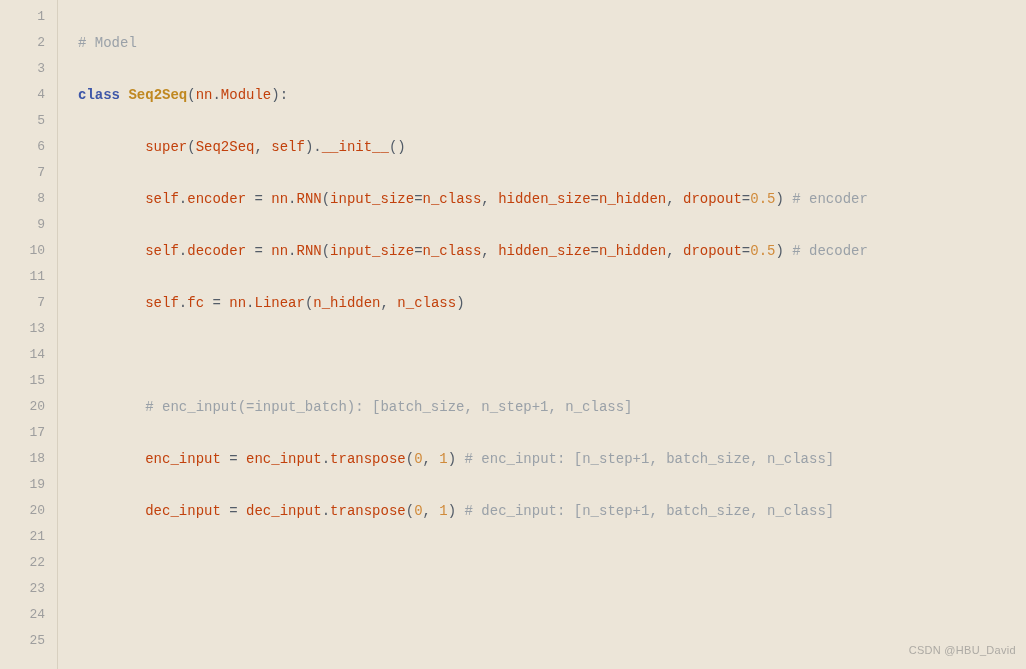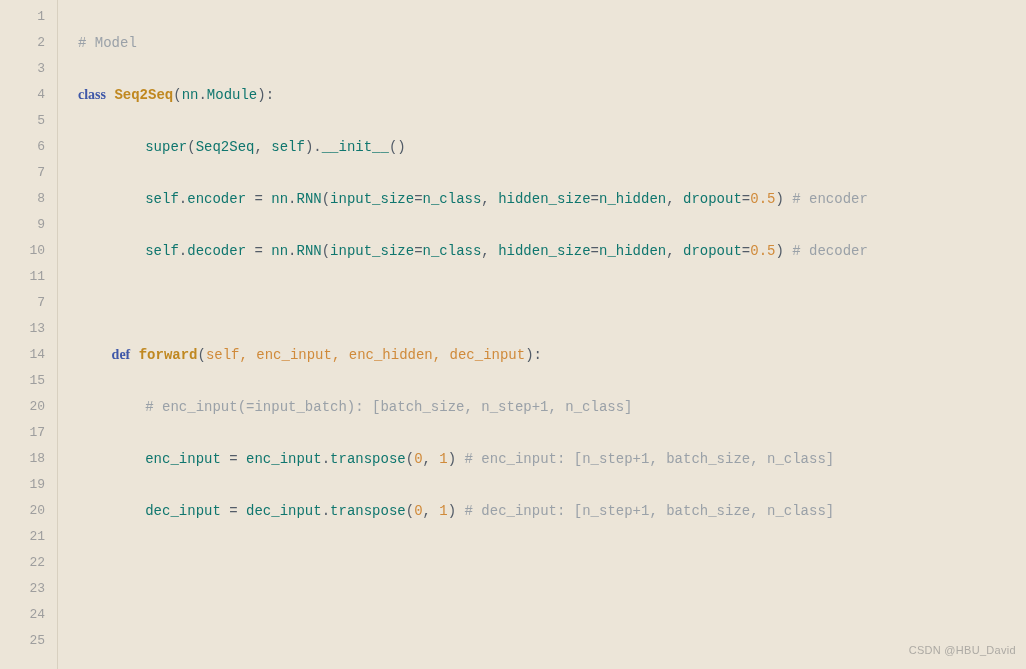--- a/index.html
+++ b/index.html
@@ -31,27 +31,27 @@
   }
   .gutter div { height: 26px; }
   .code {
     padding-left: 20px;
     padding-top: 4px;
     color: #535c68;
     white-space: pre;
   }
   .code .line { height: 26px; }
   .cmt   { color: #9aa1a8; }
-  .kw    { color: #3e57a8; font-weight: 600; font-family: Liberation Serif, serif; }
+  .kw    { color: #3e57a8; font-weight: 600; }
   .cls   { color: #c08820; font-weight: 600; }
   .fn    { color: #c08820; font-weight: 600; }
   .prm   { color: #d08a3a; }
   .num   { color: #d08a3a; }
   .punc  { color: #535c68; }
-  .id    { color: #0f766e; }
+  .id    { color: #c2410c; }
   .watermark {
     position: absolute;
     right: 10px;
     bottom: 6px;
     font-family: "Microsoft YaHei", Arial, sans-serif;
     font-size: 11px;
     color: rgba(120,120,120,0.55);
     letter-spacing: 0.3px;
   }
 </style>
@@ -85,22 +85,22 @@
       <div>23</div>
       <div>24</div>
       <div>25</div>
     </div>
   <div class="code">
 <div class="line"><span class="cmt"># Model</span></div>
 <div class="line"><span class="kw">class</span> <span class="cls">Seq2Seq</span><span class="punc">(</span><span class="id">nn</span><span class="punc">.</span><span class="id">Module</span><span class="punc">):</span></div>
 <div class="line">        <span class="id">super</span><span class="punc">(</span><span class="id">Seq2Seq</span><span class="punc">, </span><span class="id">self</span><span class="punc">).</span><span class="id">__init__</span><span class="punc">()</span></div>
 <div class="line">        <span class="id">self</span><span class="punc">.</span><span class="id">encoder</span><span class="punc"> = </span><span class="id">nn</span><span class="punc">.</span><span class="id">RNN</span><span class="punc">(</span><span class="id">input_size</span><span class="punc">=</span><span class="id">n_class</span><span class="punc">, </span><span class="id">hidden_size</span><span class="punc">=</span><span class="id">n_hidden</span><span class="punc">, </span><span class="id">dropout</span><span class="punc">=</span><span class="num">0.5</span><span class="punc">)</span><span class="cmt"> # encoder</span></div>
 <div class="line">        <span class="id">self</span><span class="punc">.</span><span class="id">decoder</span><span class="punc"> = </span><span class="id">nn</span><span class="punc">.</span><span class="id">RNN</span><span class="punc">(</span><span class="id">input_size</span><span class="punc">=</span><span class="id">n_class</span><span class="punc">, </span><span class="id">hidden_size</span><span class="punc">=</span><span class="id">n_hidden</span><span class="punc">, </span><span class="id">dropout</span><span class="punc">=</span><span class="num">0.5</span><span class="punc">)</span><span class="cmt"> # decoder</span></div>
+<div class="line">        <span class="id">self</span><span class="punc">.</span><span class="id">fc</span><span class="punc"> = </span><span class="id">nn</span><span class="punc">.</span><span class="id">Linear</span><span class="punc">(</span><span class="id">n_hidden</span><span class="punc">, </span><span class="id">n_class</span><span class="punc">)</span></div>
 <div class="line"></div>
-<div class="line">    <span class="kw">def</span> <span class="fn">forward</span><span class="punc">(</span><span class="prm">self, enc_input, enc_hidden, dec_input</span><span class="punc">):</span></div>
 <div class="line">        <span class="cmt"># enc_input(=input_batch): [batch_size, n_step+1, n_class]</span></div>
 <div class="line">        <span class="id">enc_input</span><span class="punc"> = </span><span class="id">enc_input</span><span class="punc">.</span><span class="id">transpose</span><span class="punc">(</span><span class="num">0</span><span class="punc">, </span><span class="num">1</span><span class="punc">)</span><span class="cmt"> # enc_input: [n_step+1, batch_size, n_class]</span></div>
 <div class="line">        <span class="id">dec_input</span><span class="punc"> = </span><span class="id">dec_input</span><span class="punc">.</span><span class="id">transpose</span><span class="punc">(</span><span class="num">0</span><span class="punc">, </span><span class="num">1</span><span class="punc">)</span><span class="cmt"> # dec_input: [n_step+1, batch_size, n_class]</span></div>
 
 
 
 
 
 
 

